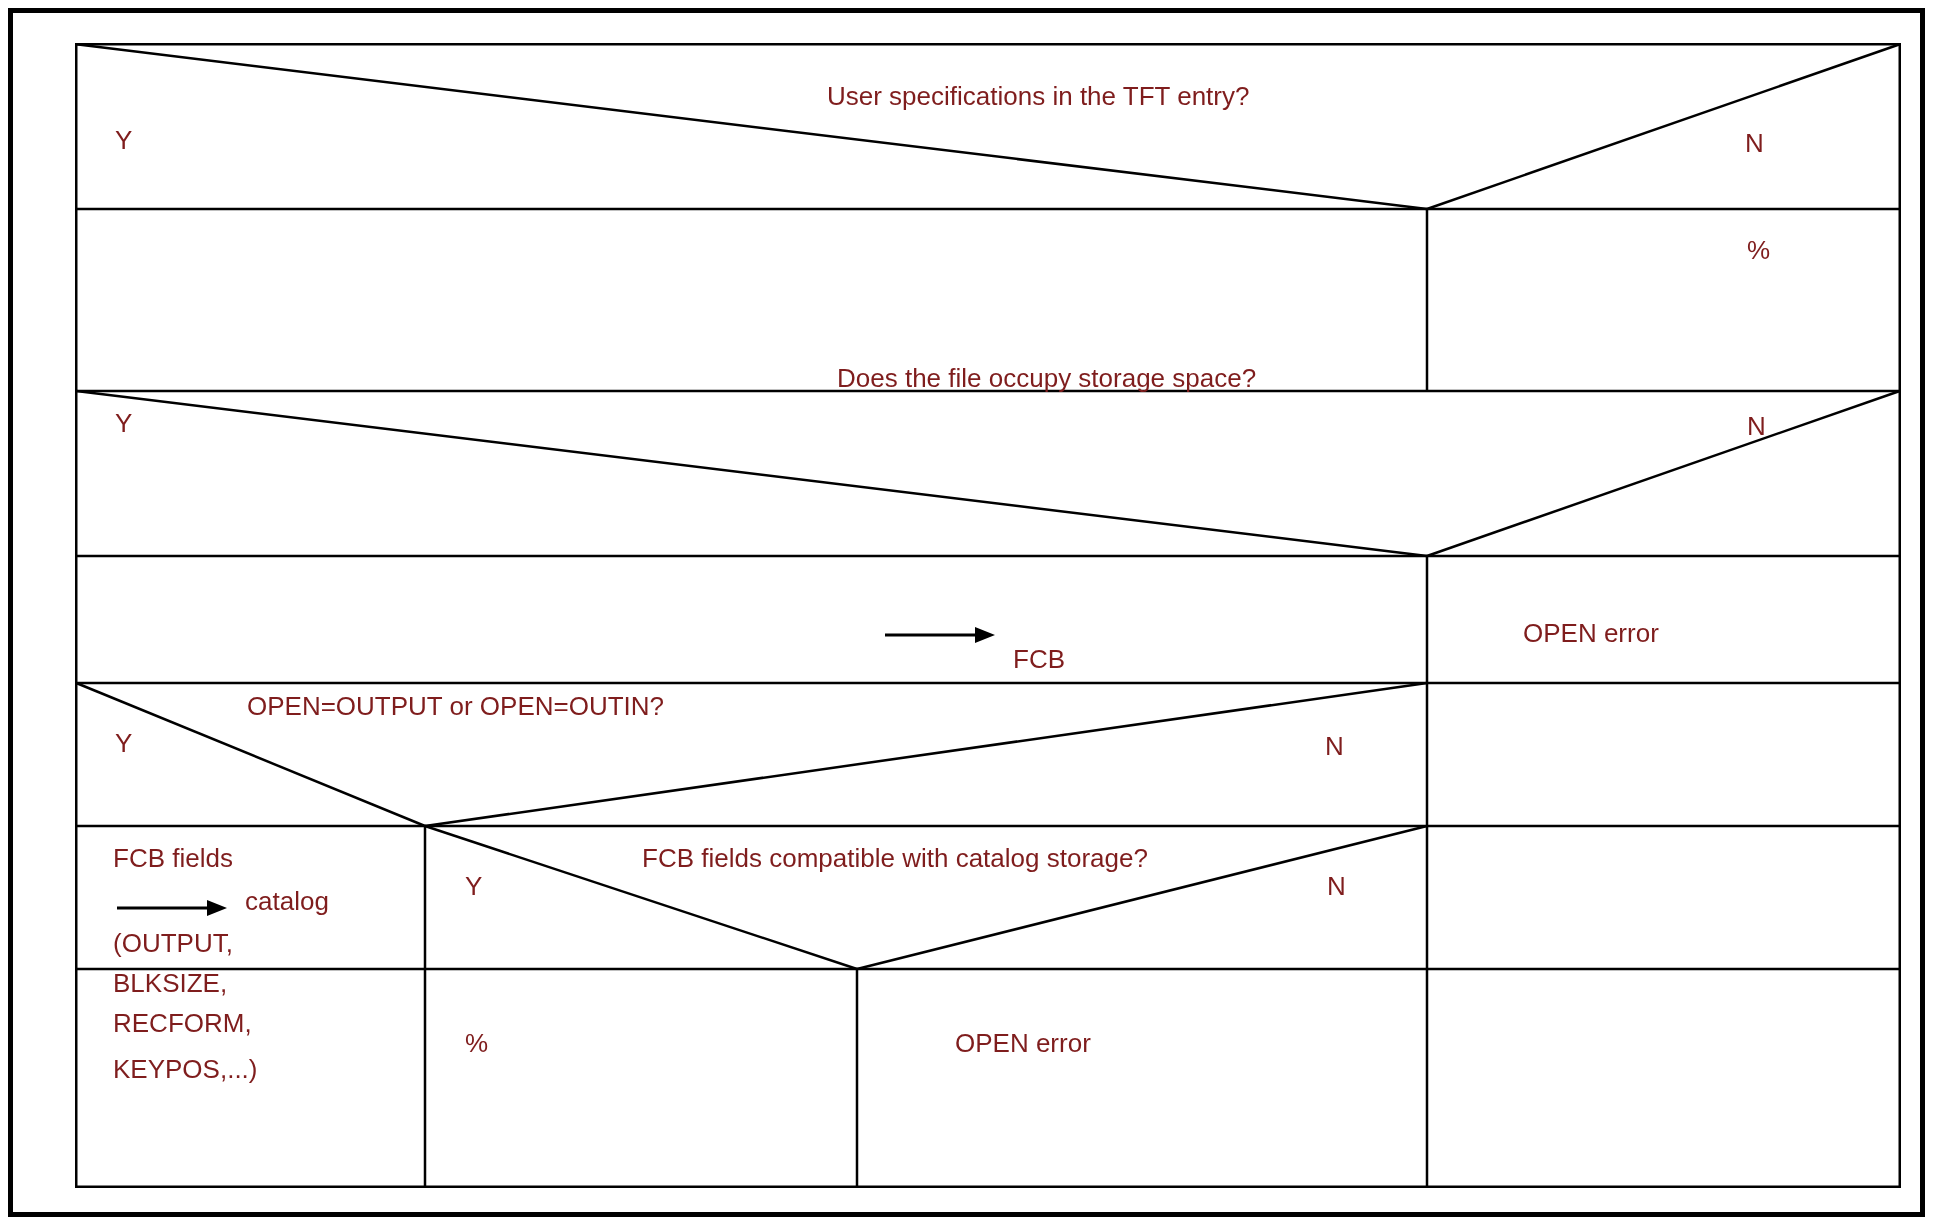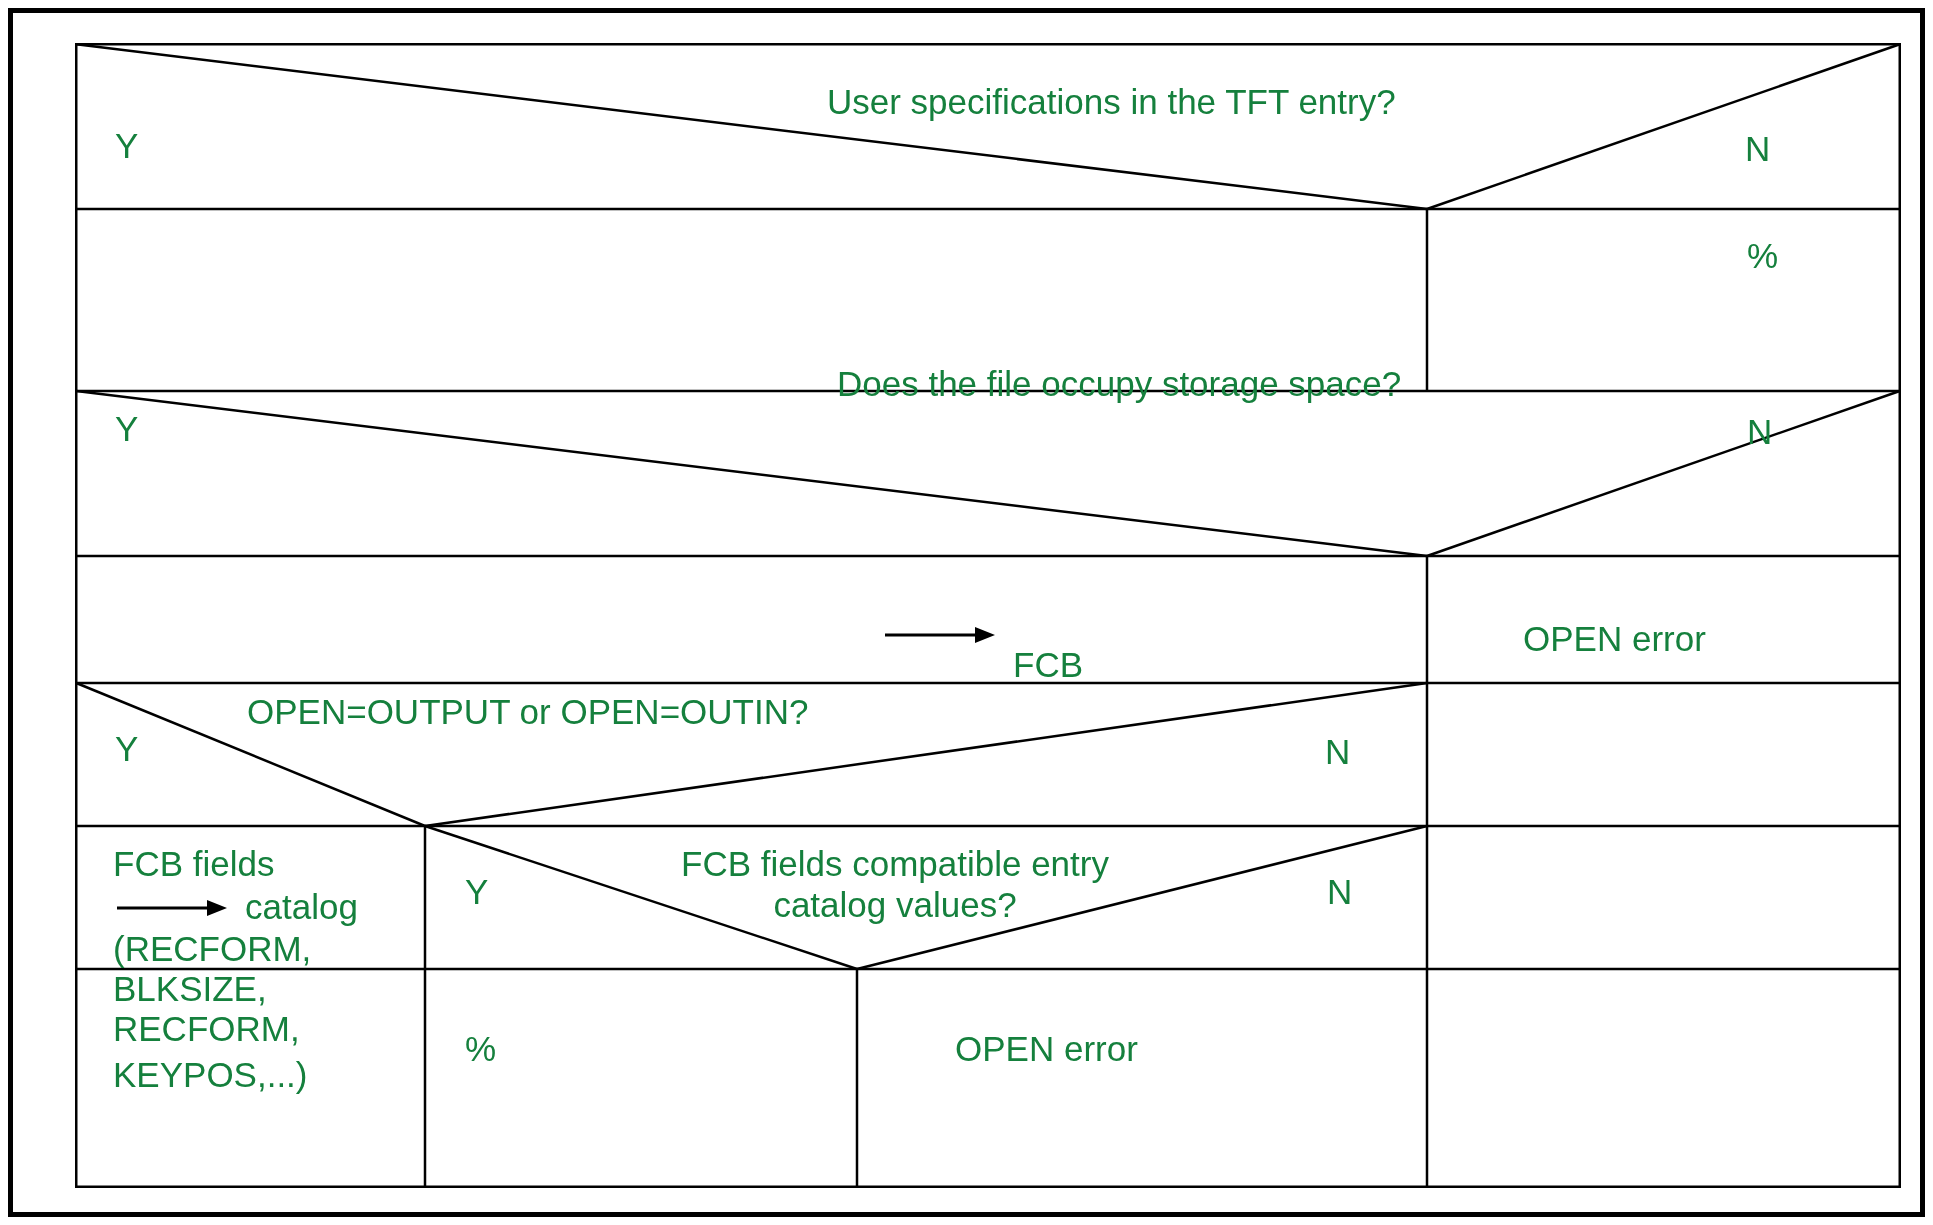--- a/index.html
+++ b/index.html
@@ -37,22 +37,22 @@
   }
   .diagram svg {
     position: absolute;
     left: 0;
     top: 0;
     width: 1826px;
     height: 1145px;
   }
   .lbl {
     position: absolute;
-    font-size: 35px;
-    color: #15803d;
+    font-size: 26px;
+    color: #7f1d1d;
     line-height: 1.18;
     white-space: pre-line;
   }
   .lbl.center {
     text-align: center;
   }
 </style>
 </head>
 <body>
 
@@ -113,27 +113,27 @@
 
       <div class="lbl" style="left:938px; top:575px;margin-top:26px;">FCB</div>
       <div class="lbl" style="left:1448px; top:575px;">OPEN error</div>
 
       <div class="lbl" style="left:40px; top:685px;">Y</div>
       <div class="lbl" style="left:172px; top:648px;">OPEN=OUTPUT or OPEN=OUTIN?</div>
       <div class="lbl" style="left:1250px; top:688px;">N</div>
 
       <div class="lbl" style="left:38px; top:800px;">FCB fields</div>
       <div class="lbl" style="left:170px; top:843px;">catalog</div>
-      <div class="lbl" style="left:38px; top:885px;">(RECFORM,</div>
+      <div class="lbl" style="left:38px; top:885px;">(OUTPUT,</div>
       <div class="lbl" style="left:38px; top:925px;">BLKSIZE,</div>
       <div class="lbl" style="left:38px; top:965px;">RECFORM,</div>
       <div class="lbl" style="left:38px; top:1011px;">KEYPOS,...)</div>
 
       <div class="lbl" style="left:390px; top:828px;">Y</div>
-      <div class="lbl center" style="left:560px; top:800px; width:520px;">FCB fields compatible entry catalog values?</div>
+      <div class="lbl center" style="left:560px; top:800px; width:520px;">FCB fields compatible with catalog storage?</div>
       <div class="lbl" style="left:1252px; top:828px;">N</div>
 
       <div class="lbl" style="left:390px; top:985px;">%</div>
       <div class="lbl" style="left:880px; top:985px;">OPEN error</div>
 
     </div>
   </div>
 </div>
 
 </body></html>

